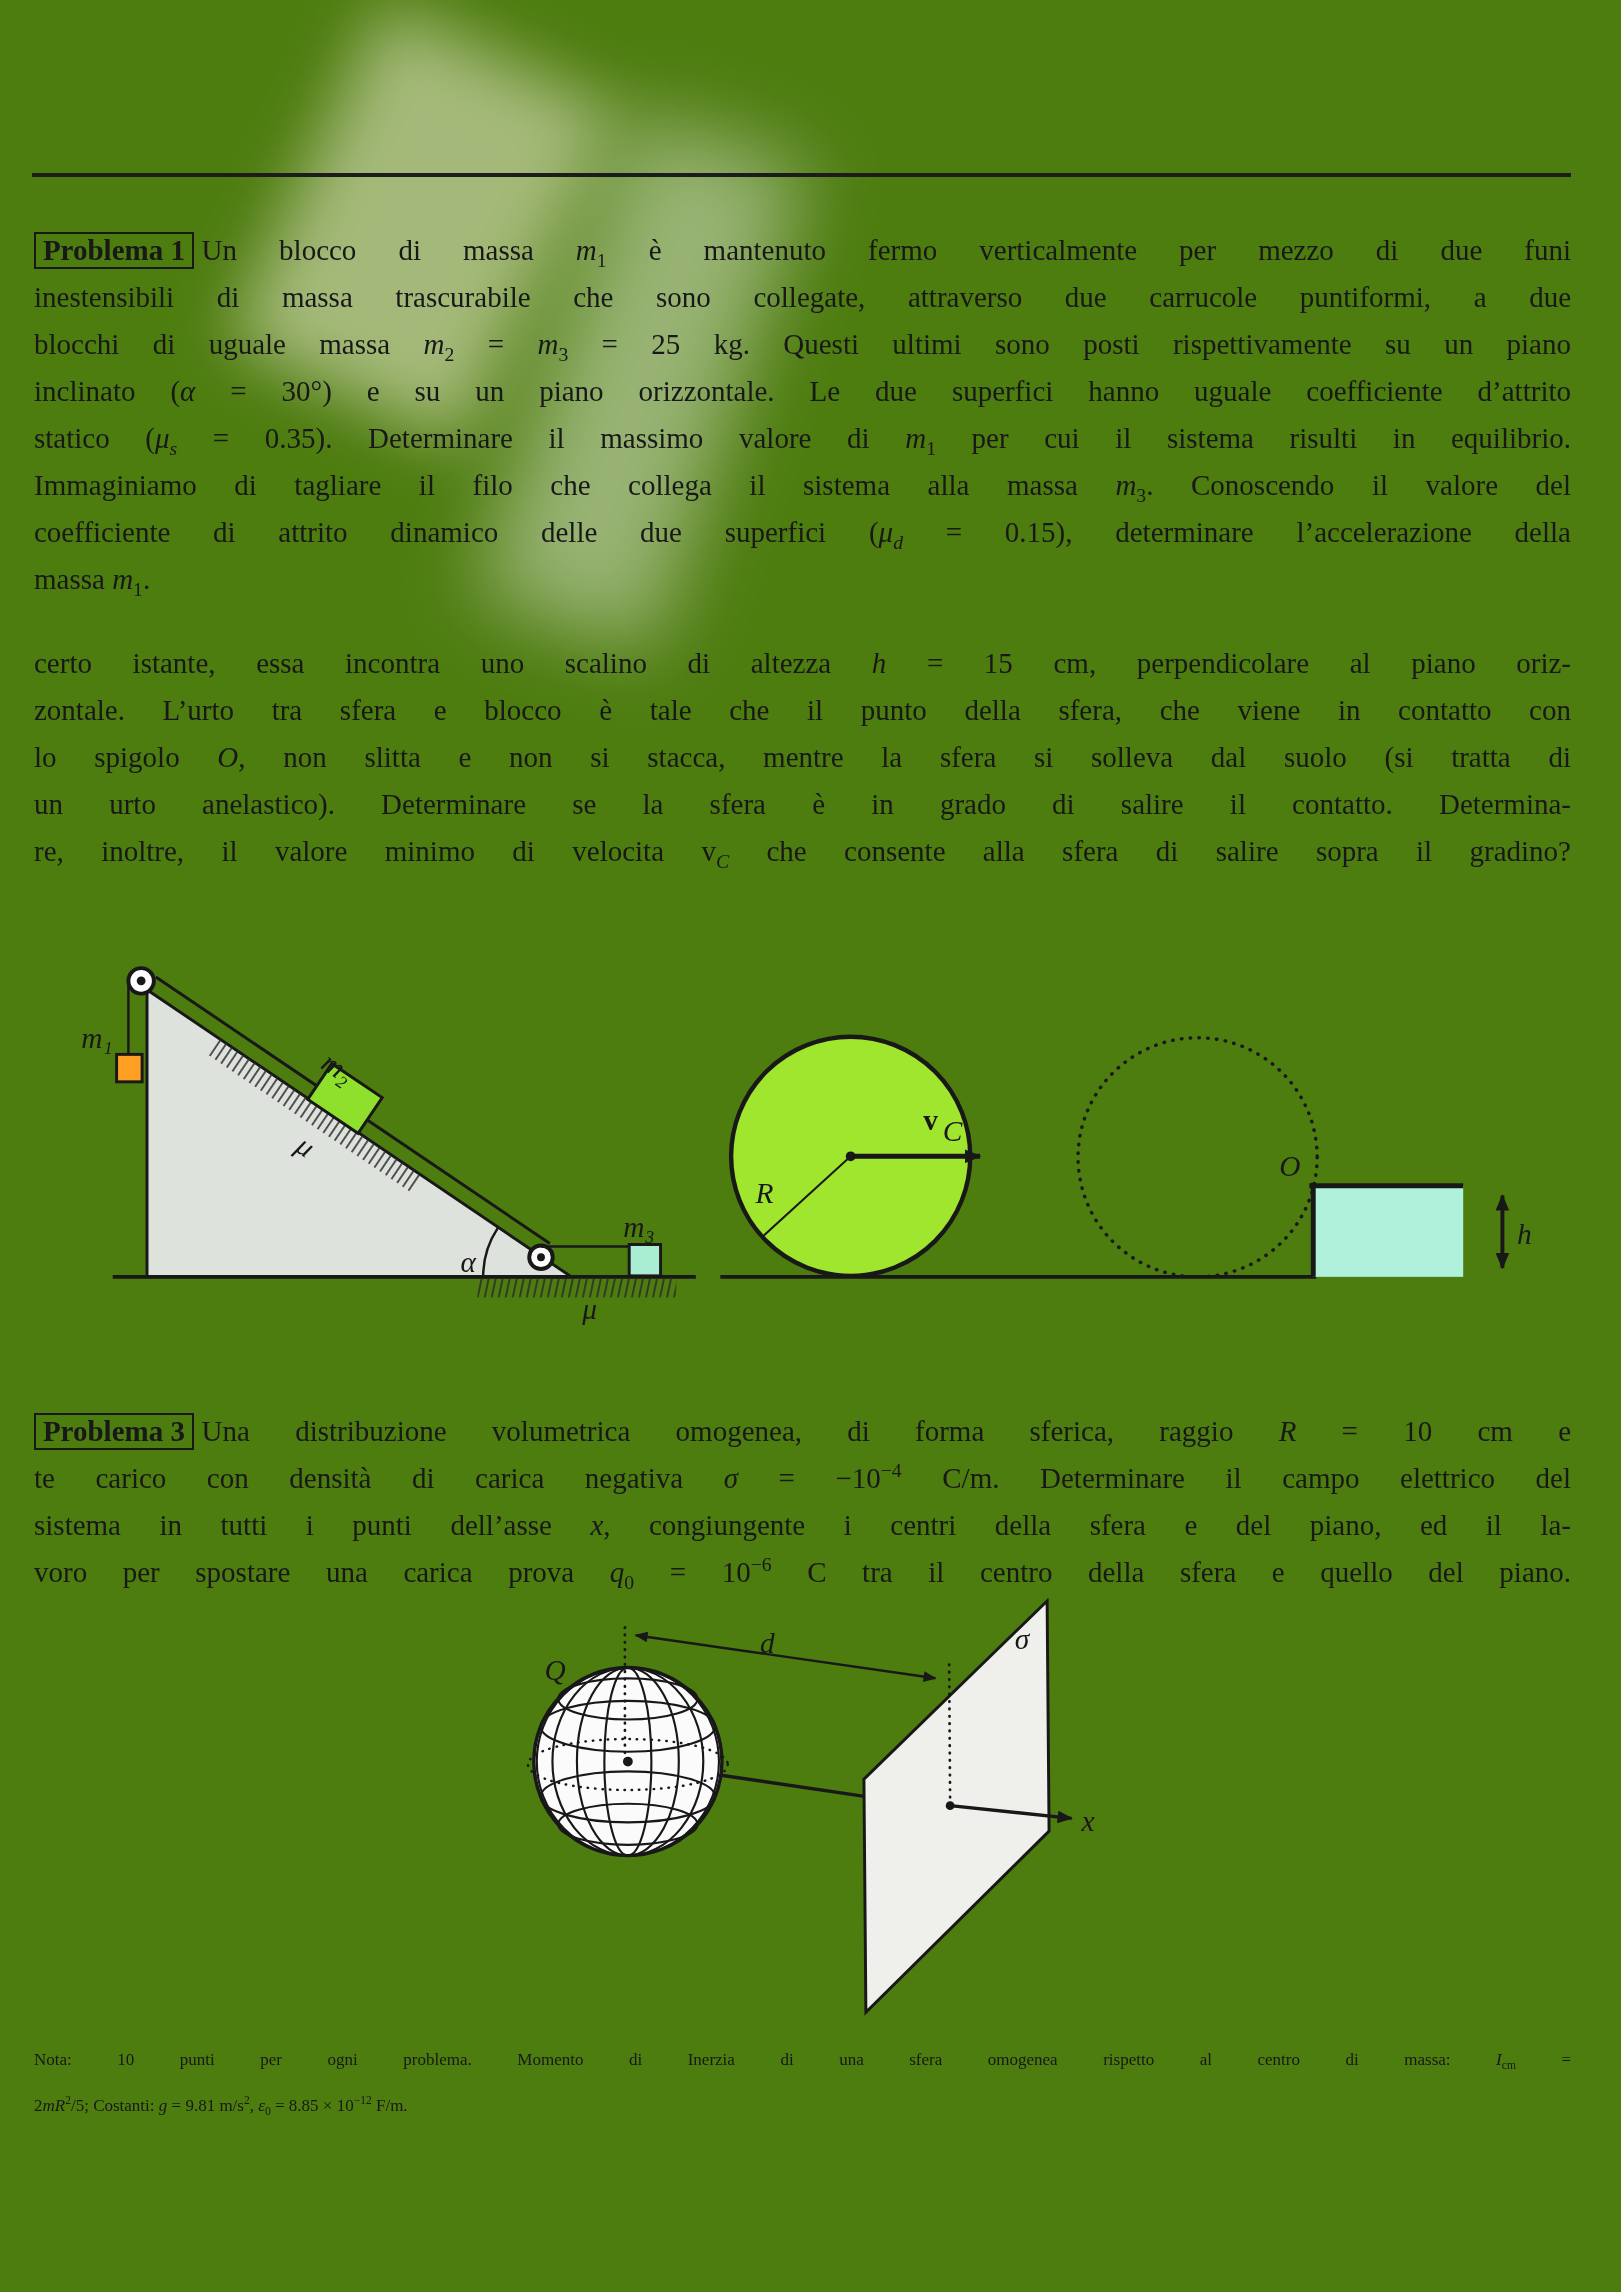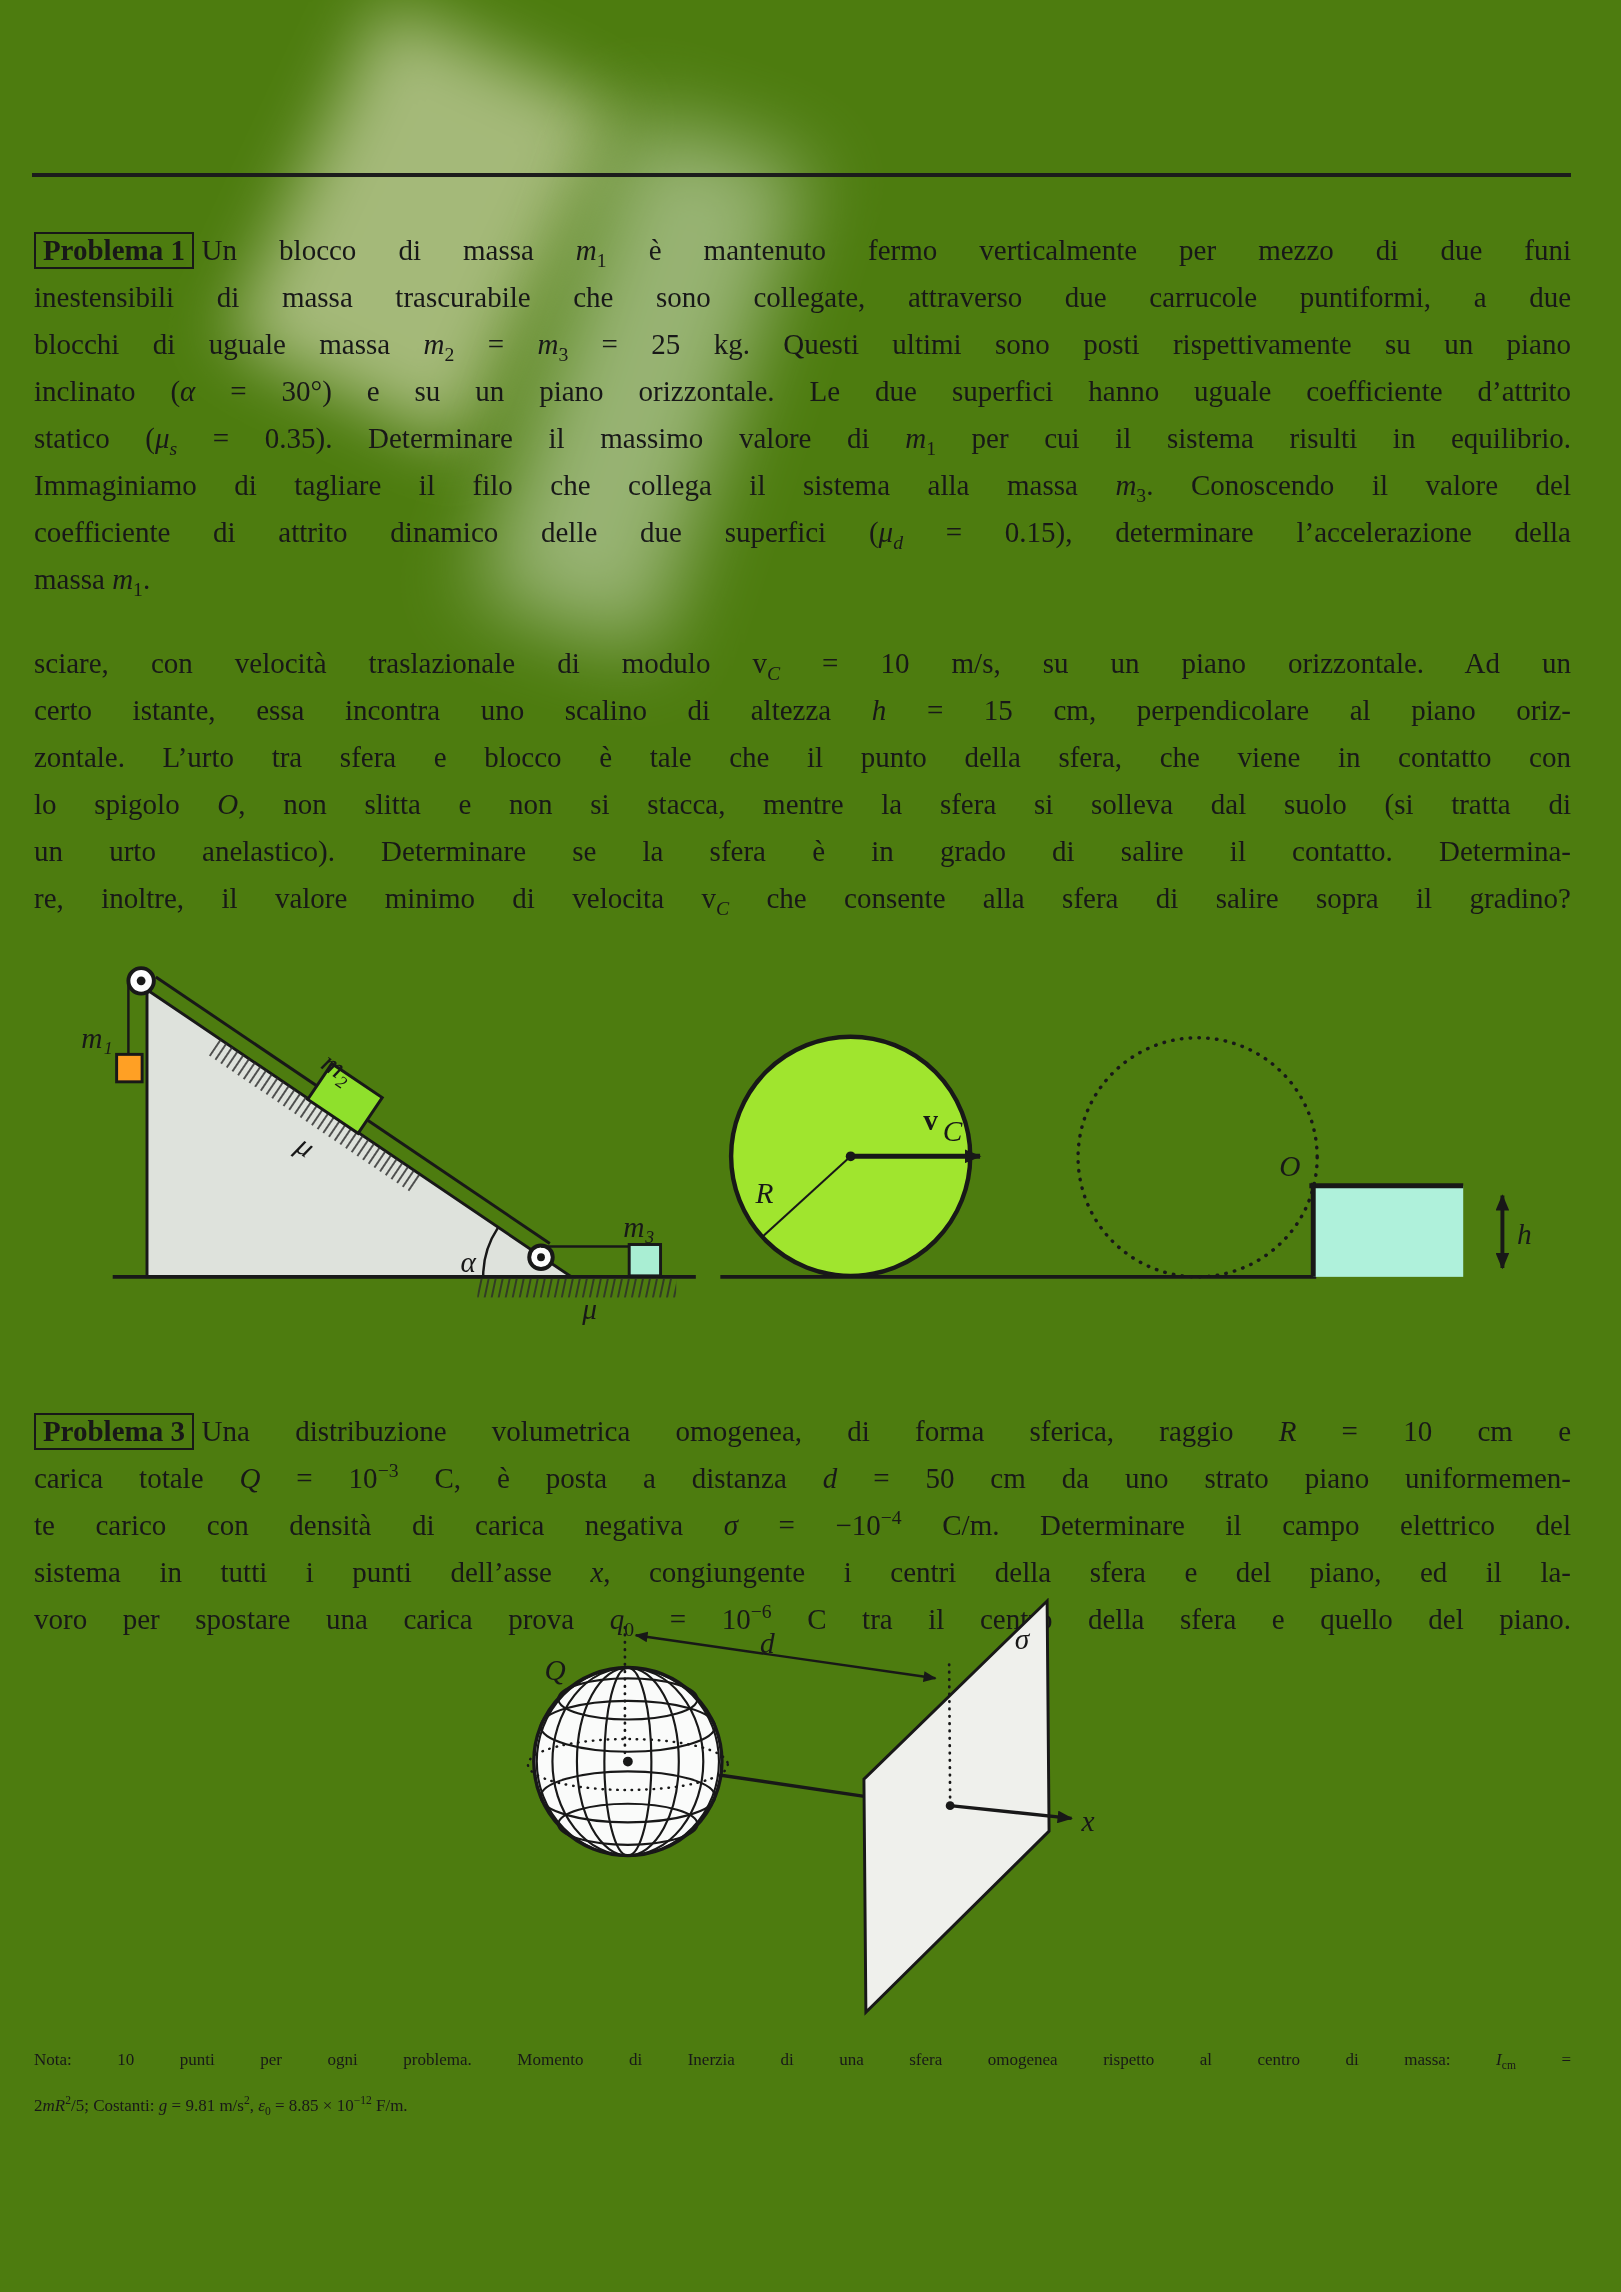--- a/index.html
+++ b/index.html
@@ -37,21 +37,20 @@
       <div class="line"><span class="plabel">Problema 1</span><span>Un blocco di massa <i>m</i><sub>1</sub> è mantenuto fermo verticalmente per mezzo di due funi</span></div>
       <div class="line">inestensibili di massa trascurabile che sono collegate, attraverso due carrucole puntiformi, a due</div>
       <div class="line">blocchi di uguale massa <i>m</i><sub>2</sub> = <i>m</i><sub>3</sub> = 25 kg. Questi ultimi sono posti rispettivamente su un piano</div>
       <div class="line">inclinato (<i>α</i> = 30°) e su un piano orizzontale. Le due superfici hanno uguale coefficiente d’attrito</div>
       <div class="line">statico (<i>μ<sub>s</sub></i> = 0.35).  Determinare il massimo valore di <i>m</i><sub>1</sub> per cui il sistema risulti in equilibrio.</div>
       <div class="line">Immaginiamo di tagliare il filo che collega il sistema alla massa <i>m</i><sub>3</sub>.  Conoscendo il valore del</div>
       <div class="line">coefficiente di attrito dinamico delle due superfici (<i>μ<sub>d</sub></i> = 0.15), determinare l’accelerazione della</div>
       <div class="line line-left">massa <i>m</i><sub>1</sub>.</div>
     </div>
   <div class="para" style="top:640px">
-      <div class="line">sciare, con velocità traslazionale di modulo v<sub><i>C</i></sub> = 10 m/s, su un piano orizzontale.  Ad un</div>
       <div class="line">certo istante, essa incontra uno scalino di altezza <i>h</i> = 15 cm, perpendicolare al piano oriz-</div>
       <div class="line">zontale.  L’urto tra sfera e blocco è tale che il punto della sfera, che viene in contatto con</div>
       <div class="line">lo spigolo <i>O</i>, non slitta e non si stacca, mentre la sfera si solleva dal suolo (si tratta di</div>
       <div class="line">un urto anelastico).  Determinare se la sfera è in grado di salire il contatto.  Determina-</div>
       <div class="line">re, inoltre, il valore minimo di velocita v<sub><i>C</i></sub> che consente alla sfera di salire sopra il gradino?</div>
     </div>
 
   <svg style="left:0;top:965px" width="1621" height="363" viewBox="0 985 1654 370">
     <defs>
       <pattern id="hatchA" width="7" height="22" patternUnits="userSpaceOnUse" patternTransform="rotate(34)">
@@ -119,21 +118,20 @@
       <text class="dl" font-size="32" x="780" y="1228" text-anchor="middle">R</text>
       <text class="dlb" x="942" y="1153">v</text>
       <text class="dl" font-size="22" x="962" y="1164">C</text>
       <text class="dl" x="1316" y="1200" text-anchor="middle">O</text>
       <text class="dl" x="1548" y="1270">h</text>
     </g>
   </svg>
 
   <div class="para" style="top:1408px">
       <div class="line"><span class="plabel">Problema 3</span><span>Una distribuzione volumetrica omogenea, di forma sferica, raggio <i>R</i> = 10 cm e</span></div>
-      <div class="line">carica totale <i>Q</i> = 10<sup>−3</sup> C, è posta a distanza <i>d</i> = 50 cm da uno strato piano uniformemen-</div>
       <div class="line">te carico con densità di carica negativa <i>σ</i> = −10<sup>−4</sup> C/m.  Determinare il campo elettrico del</div>
       <div class="line">sistema in tutti i punti dell’asse <i>x</i>, congiungente i centri della sfera e del piano, ed il la-</div>
       <div class="line">voro per spostare una carica prova <i>q</i><sub>0</sub> = 10<sup>−6</sup> C tra il centro della sfera e quello del piano.</div>
     </div>
 
   <svg style="left:470px;top:1598px" width="686" height="431" viewBox="480 1630 700 440">
     <defs>
       <marker id="ahSm" viewBox="0 0 12 10" refX="11" refY="5" markerWidth="14" markerHeight="11" markerUnits="userSpaceOnUse" orient="auto">
           <path d="M0,0 L12,5 L0,10 z" fill="#181818"></path>
         </marker>

